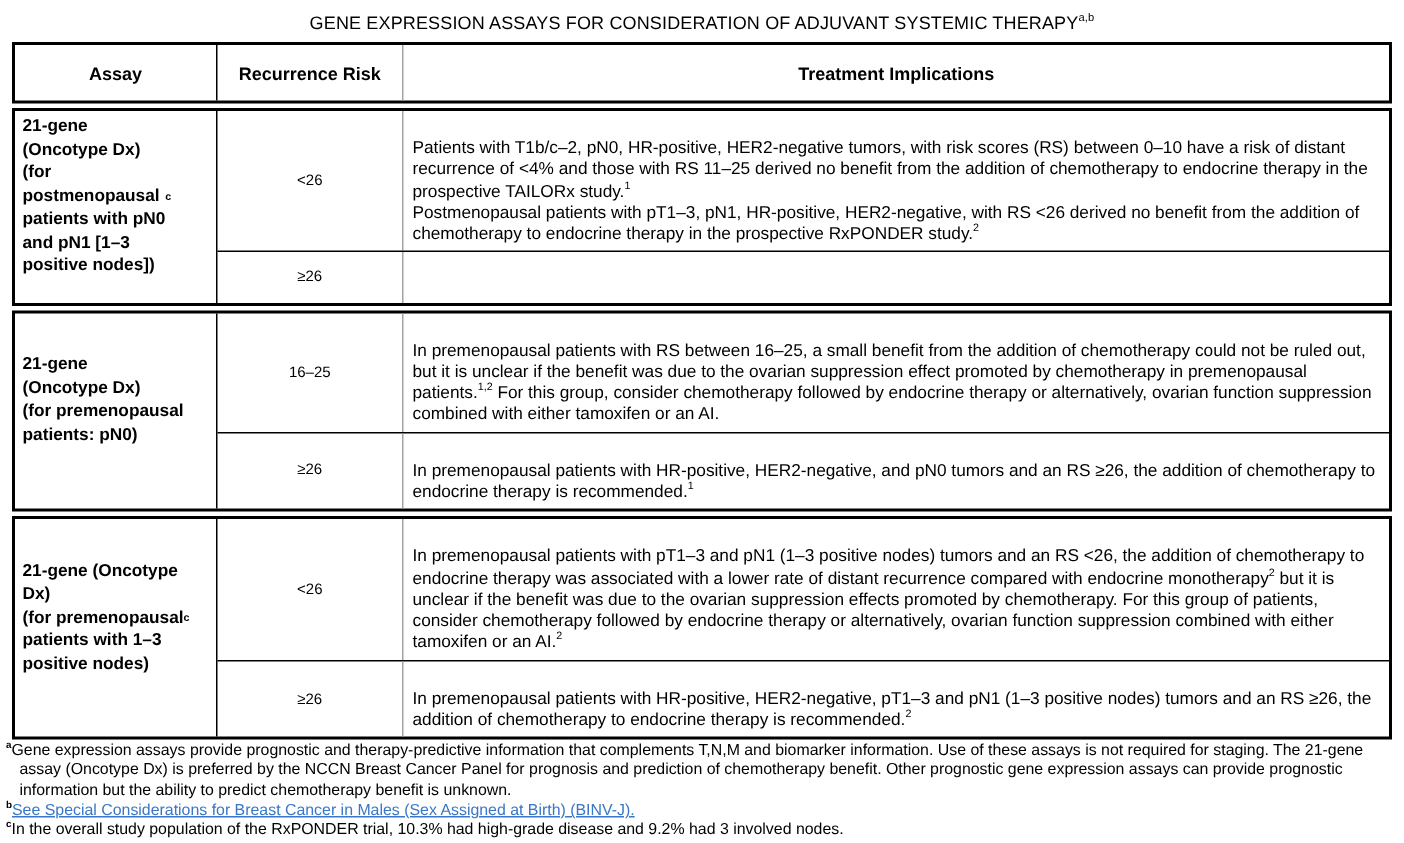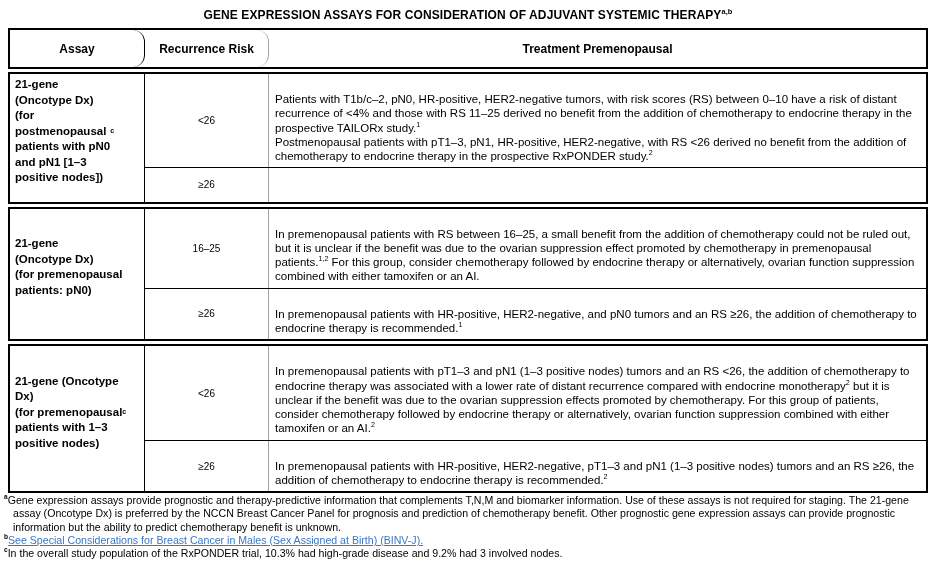--- a/index.html
+++ b/index.html
@@ -9,41 +9,41 @@
     background:#fff;
     font-family:"Liberation Sans","DejaVu Sans",sans-serif;
     color:#000;
     overflow:hidden;
   }
   sup{font-size:0.62em;vertical-align:super;line-height:0;}
   .doc-title{
     padding-top:8px;
     text-align:center;
     font-size:12px;
-    font-weight:bold;
+    font-weight:normal;
     letter-spacing:.1px;
   }
   .tbl{
     margin:6px 8px 0 8px;
     display:flex;
     flex-direction:column;
     gap:3px;
   }
   .block{
     display:flex;
     border:2px solid #000;
     background:#fff;
   }
   .col1{width:135px;border-right:1px solid #000;box-sizing:border-box;flex:none;}
   .col2{width:124px;border-right:1px solid #a3a3a3;box-sizing:border-box;flex:none;}
   .col3{flex:1;}
   .header-block{height:37px;}
   .hcell{
     display:flex;align-items:center;justify-content:center;
-    font-weight:bold;font-size:12px;border-radius:12px;
+    font-weight:bold;font-size:12px;
   }
   .acell{
     display:flex;align-items:center;
     padding:3px 3px 16px 5px;
     font-weight:bold;
     font-size:11.5px;line-height:15.5px;
     white-space:pre-line;
   }
   .rows{flex:1;display:flex;flex-direction:column;}
   .row{display:flex;border-top:1px solid #000;flex:1;}
@@ -71,21 +71,21 @@
 
 <div class="page">
 
   <div class="doc-title">GENE EXPRESSION ASSAYS FOR CONSIDERATION OF ADJUVANT SYSTEMIC THERAPY<sup>a,b</sup></div>
 
   <div class="tbl">
 
     <div class="block header-block">
       <div class="col1 hcell">Assay</div>
       <div class="col2 hcell">Recurrence Risk</div>
-      <div class="col3 hcell">Treatment Premenopausal</div>
+      <div class="col3 hcell">Treatment Implications</div>
     </div>
 
     <div class="block">
       <div class="col1 acell">21-gene
 (Oncotype Dx)
 (for
 postmenopausal
 patients with pN0
 and pN1 [1–3
 positive nodes])<sup>c</sup></div>

